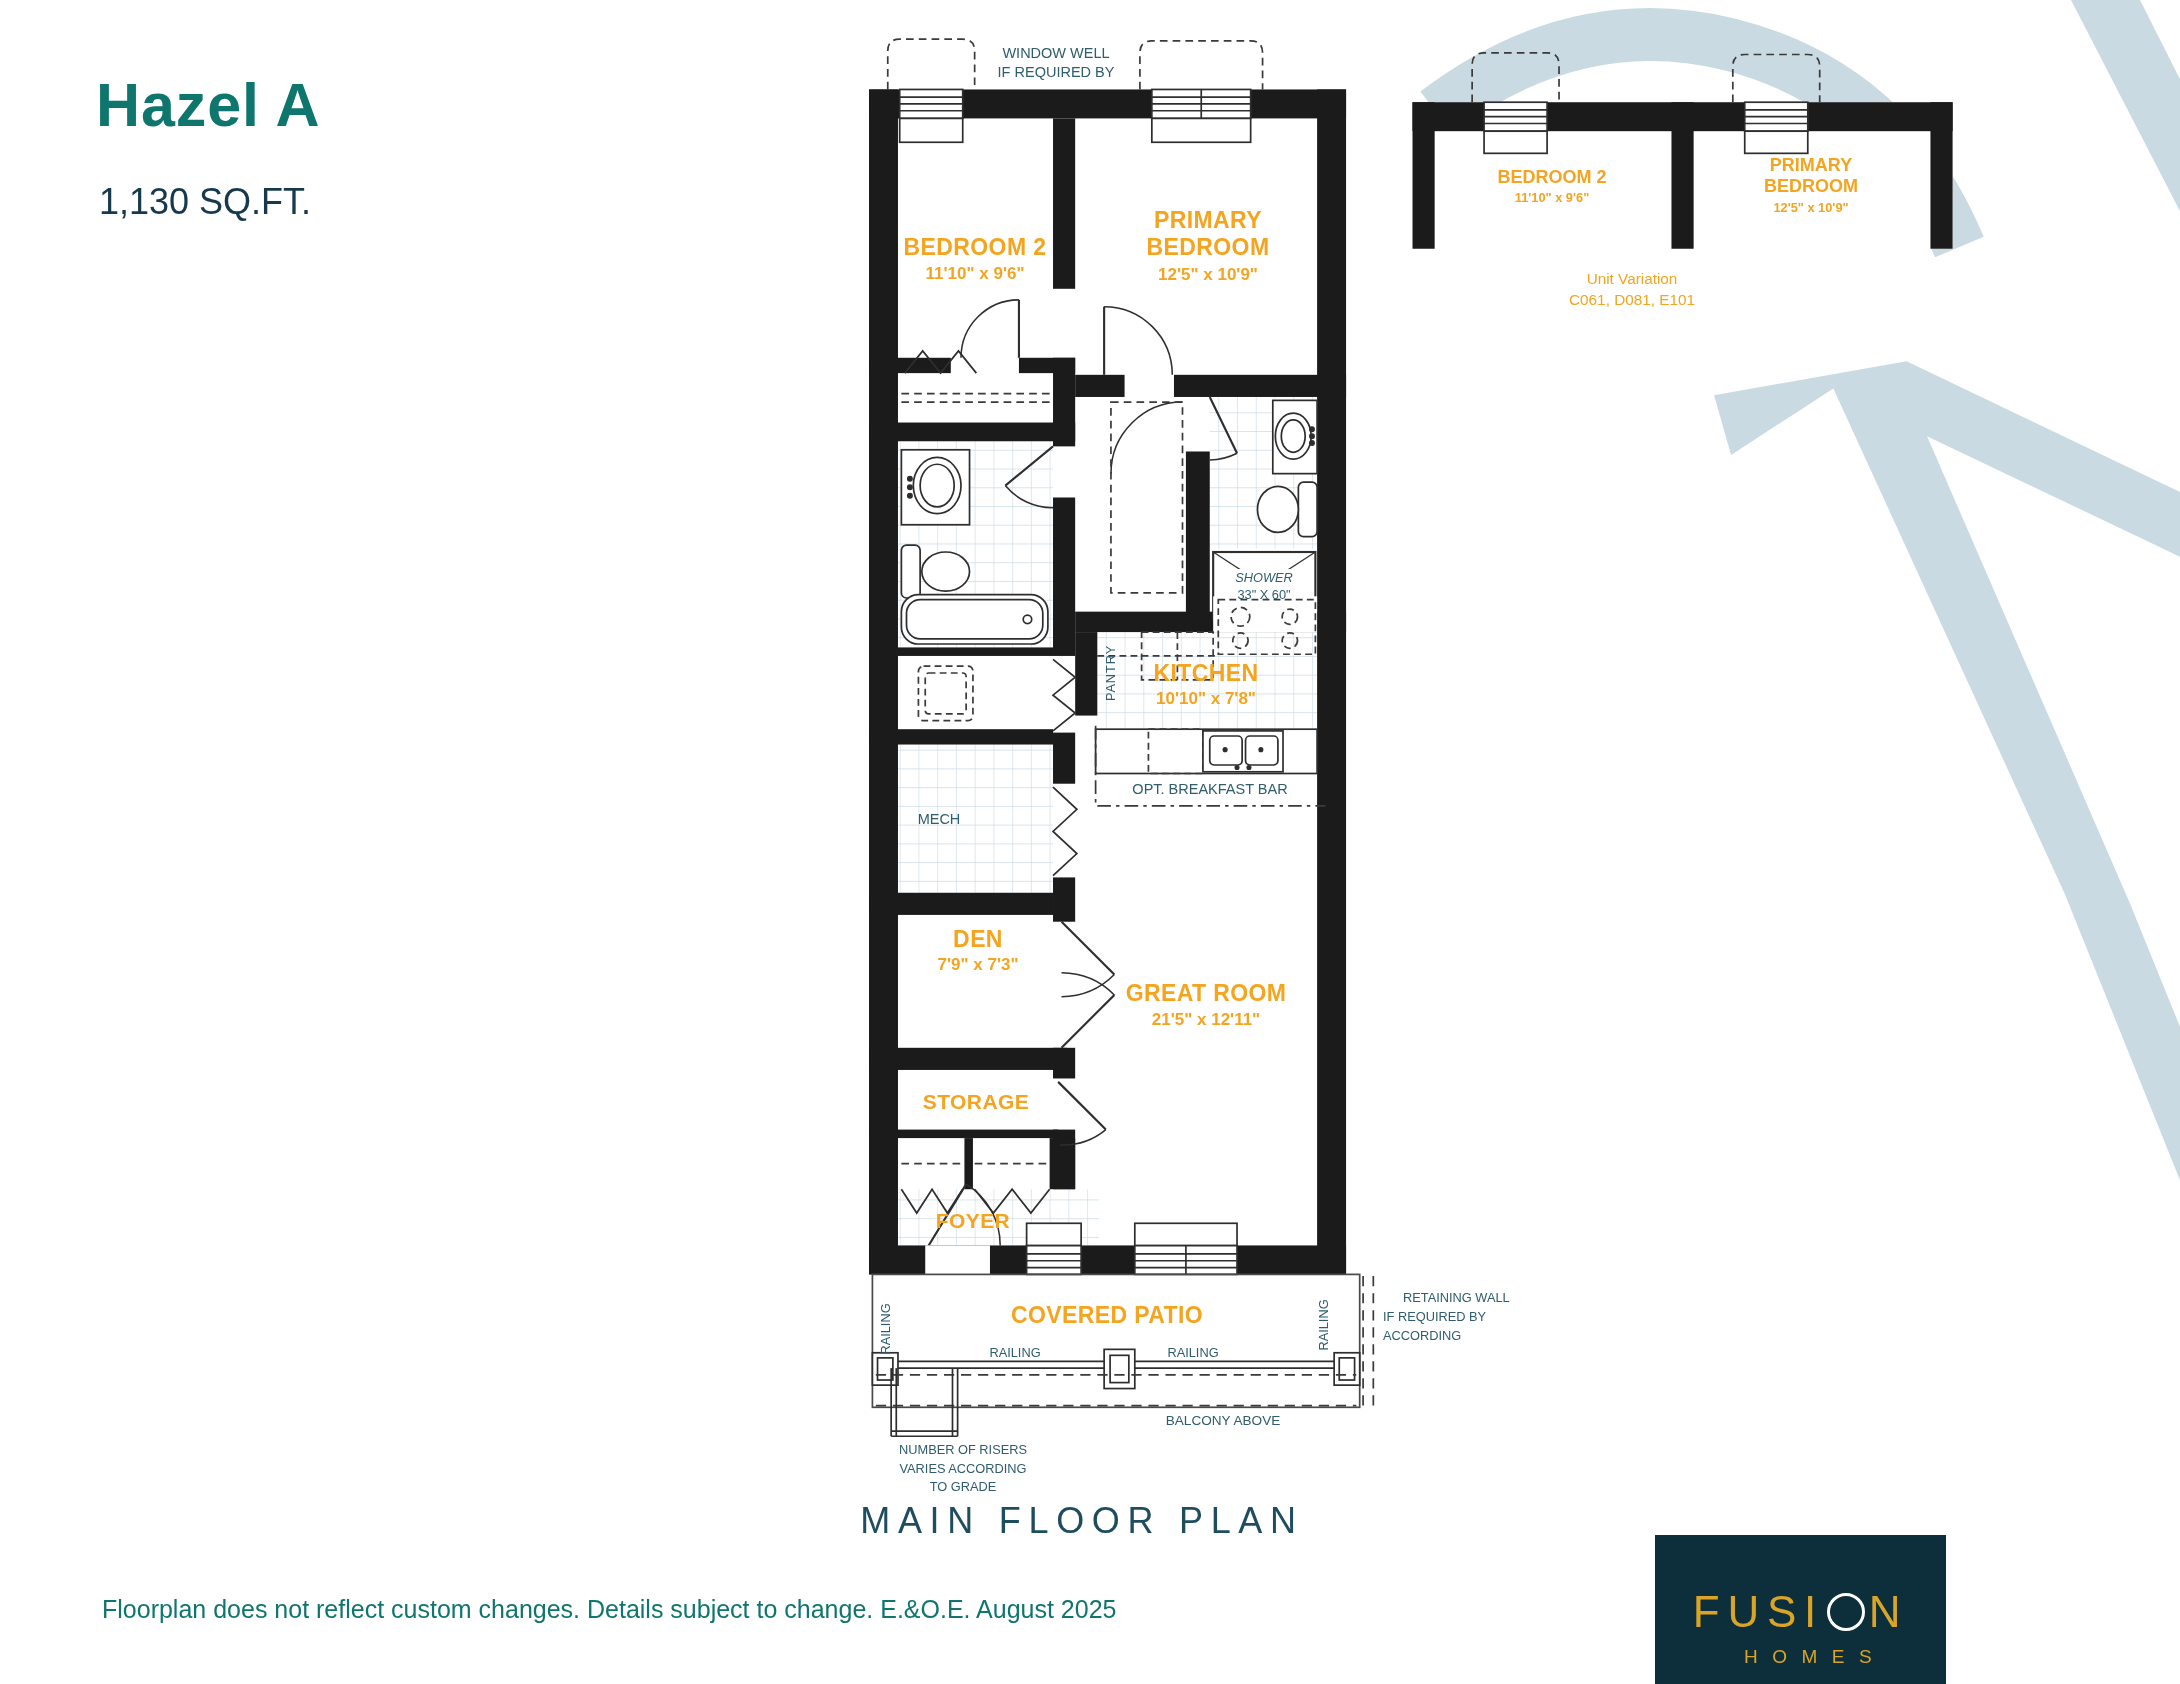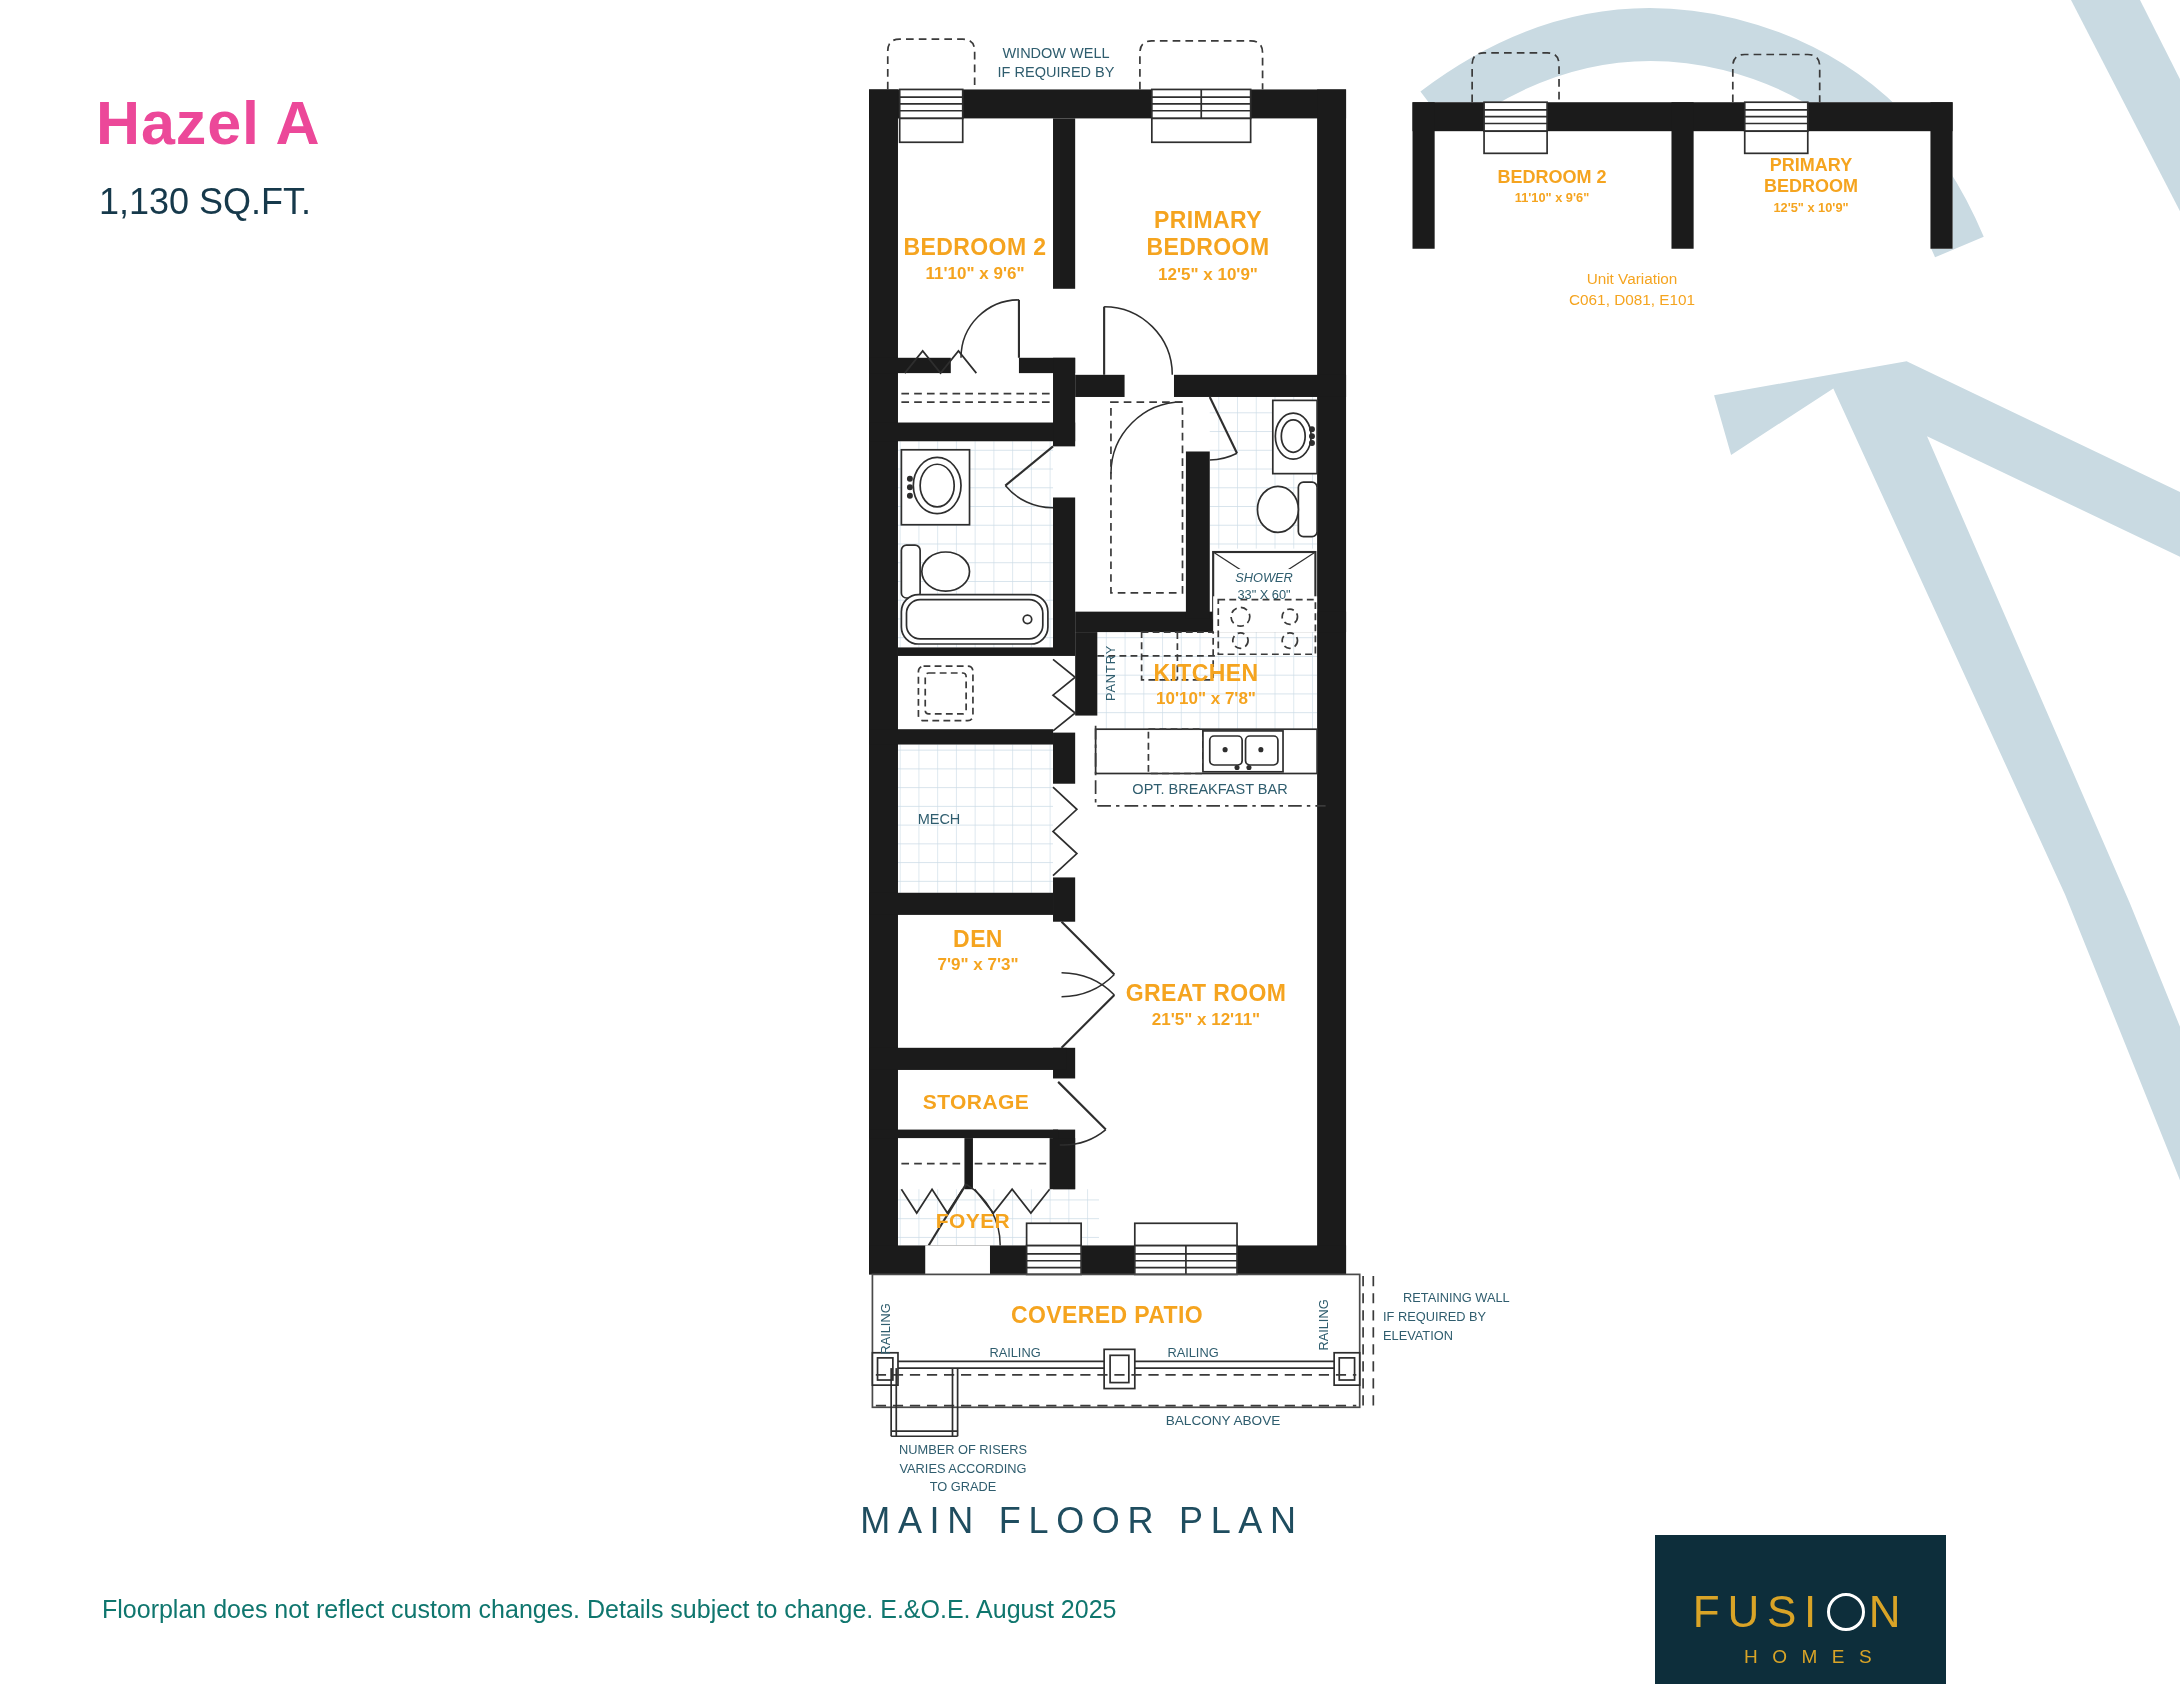--- a/index.html
+++ b/index.html
@@ -9,21 +9,21 @@
   .lbl{position:absolute;transform:translate(-50%,-50%);white-space:nowrap;line-height:1;}
   .vert{transform:translate(-50%,-50%) rotate(-90deg);}
   .left-align{transform:translate(0,-50%);}
   .orange{color:#F5A41F;font-weight:bold;}
   .teal{color:#2F5D6E;}
   .room{font-size:23px;letter-spacing:0.4px;}
   .dim{font-size:17px;font-weight:bold;}
   .small-room{font-size:18px;}
   .small-dim{font-size:12.8px;font-weight:bold;}
   .ann{font-size:13.6px;}
-  .title{position:absolute;left:96px;top:88px;font-size:61px;font-weight:bold;color:#ec4899;letter-spacing:0.9px;}
+  .title{position:absolute;left:96px;top:70px;font-size:61px;font-weight:bold;color:#0f766e;letter-spacing:0.9px;}
   .subtitle{position:absolute;left:99px;top:181px;font-size:36px;color:#16394B;}
   .plan-title{position:absolute;left:1082px;top:1521px;transform:translate(-50%,-50%);
               font-size:36px;letter-spacing:7.7px;color:#1F4D5F;}
   .disclaimer{position:absolute;left:102px;top:1595px;font-size:25px;color:#0f766e;}
   .logo{position:absolute;left:1655px;top:1535px;width:291px;height:185px;background:#0D2E3B;
         display:flex;flex-direction:column;align-items:center;justify-content:center;}
   .logo-line1{color:#D9A427;font-size:44px;font-weight:300;letter-spacing:7.7px;display:flex;align-items:center;}
   .oring{display:inline-block;width:32px;height:32px;border:3.4px solid #ffffff;border-radius:50%;margin:0 3.4px;}
   .logo-line2{color:#D9A427;font-size:19px;letter-spacing:14.5px;margin-top:8.5px;margin-left:29px;}
 </style>
@@ -305,21 +305,21 @@
   <div class="lbl teal" style="left:1264px;top:578px;font-size:12.8px;font-style:italic;">SHOWER</div>
   <div class="lbl teal" style="left:1264px;top:595px;font-size:12.8px;">33" X 60"</div>
   <div class="lbl teal" style="left:1210px;top:789px;font-size:14.5px;">OPT. BREAKFAST BAR</div>
   <div class="lbl teal vert" style="left:886px;top:1329px;font-size:12.8px;">RAILING</div>
   <div class="lbl teal vert" style="left:1324px;top:1325px;font-size:12.8px;">RAILING</div>
   <div class="lbl teal" style="left:1015px;top:1353px;font-size:12.8px;">RAILING</div>
   <div class="lbl teal" style="left:1193px;top:1353px;font-size:12.8px;">RAILING</div>
   <div class="lbl teal" style="left:1223px;top:1421px;font-size:13.6px;">BALCONY ABOVE</div>
   <div class="lbl teal left-align" style="left:1383px;top:1298px;font-size:12.8px;margin-left:20px;">RETAINING WALL</div>
   <div class="lbl teal left-align" style="left:1383px;top:1317px;font-size:12.8px;">IF REQUIRED BY</div>
-  <div class="lbl teal left-align" style="left:1383px;top:1336px;font-size:12.8px;">ELEVATION</div>
+  <div class="lbl teal left-align" style="left:1383px;top:1336px;font-size:12.8px;">ACCORDING</div>
   <div class="lbl teal" style="left:963px;top:1450px;font-size:12.8px;">NUMBER OF RISERS</div>
   <div class="lbl teal" style="left:963px;top:1469px;font-size:12.8px;">VARIES ACCORDING</div>
   <div class="lbl teal" style="left:963px;top:1487px;font-size:12.8px;">TO GRADE</div>
 
   <div class="lbl orange small-room" style="left:1552px;top:177px;">BEDROOM 2</div>
   <div class="lbl orange small-dim" style="left:1552px;top:198px;">11'10" x 9'6"</div>
   <div class="lbl orange small-room" style="left:1811px;top:165px;">PRIMARY</div>
   <div class="lbl orange small-room" style="left:1811px;top:186px;">BEDROOM</div>
   <div class="lbl orange small-dim" style="left:1811px;top:208px;">12'5" x 10'9"</div>
   <div class="lbl" style="left:1632px;top:279px;font-size:15.3px;color:#F5A41F;">Unit Variation</div>

